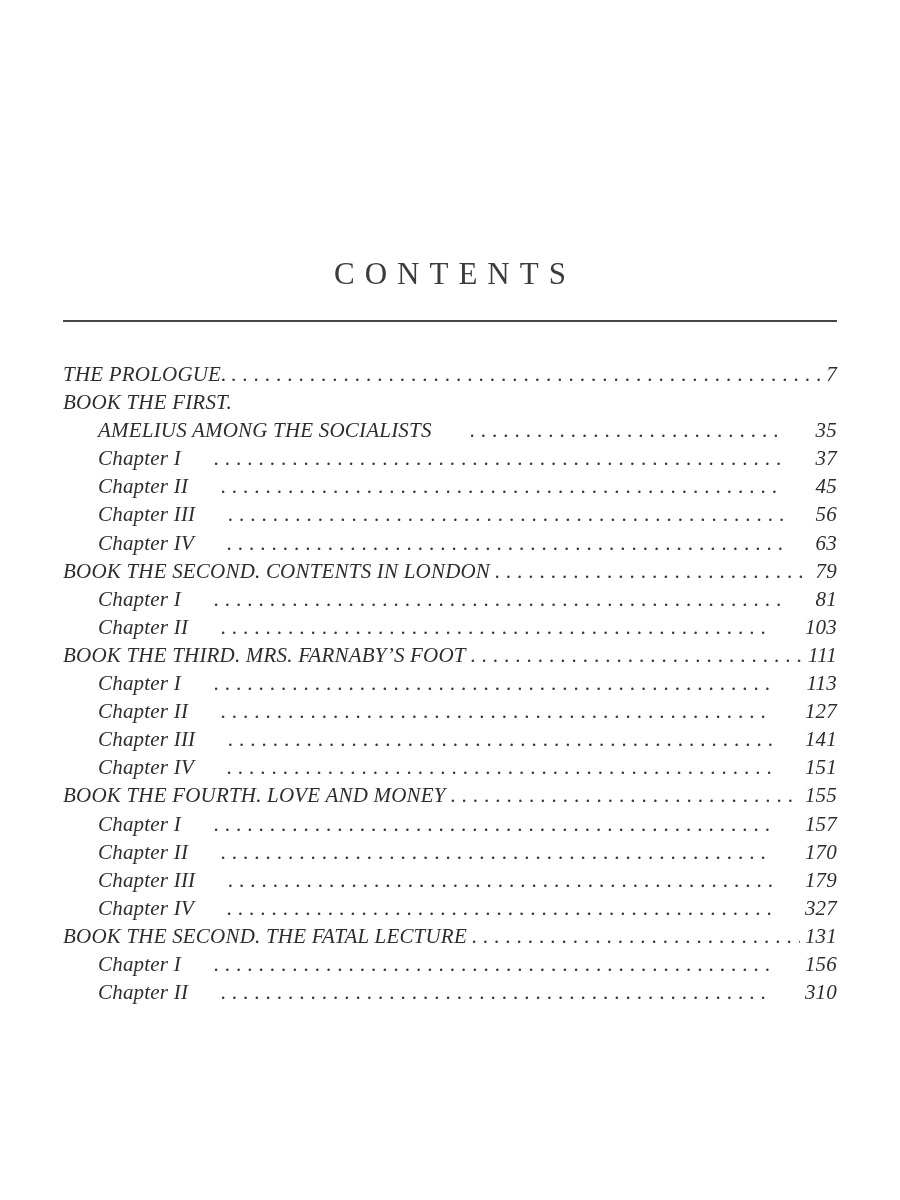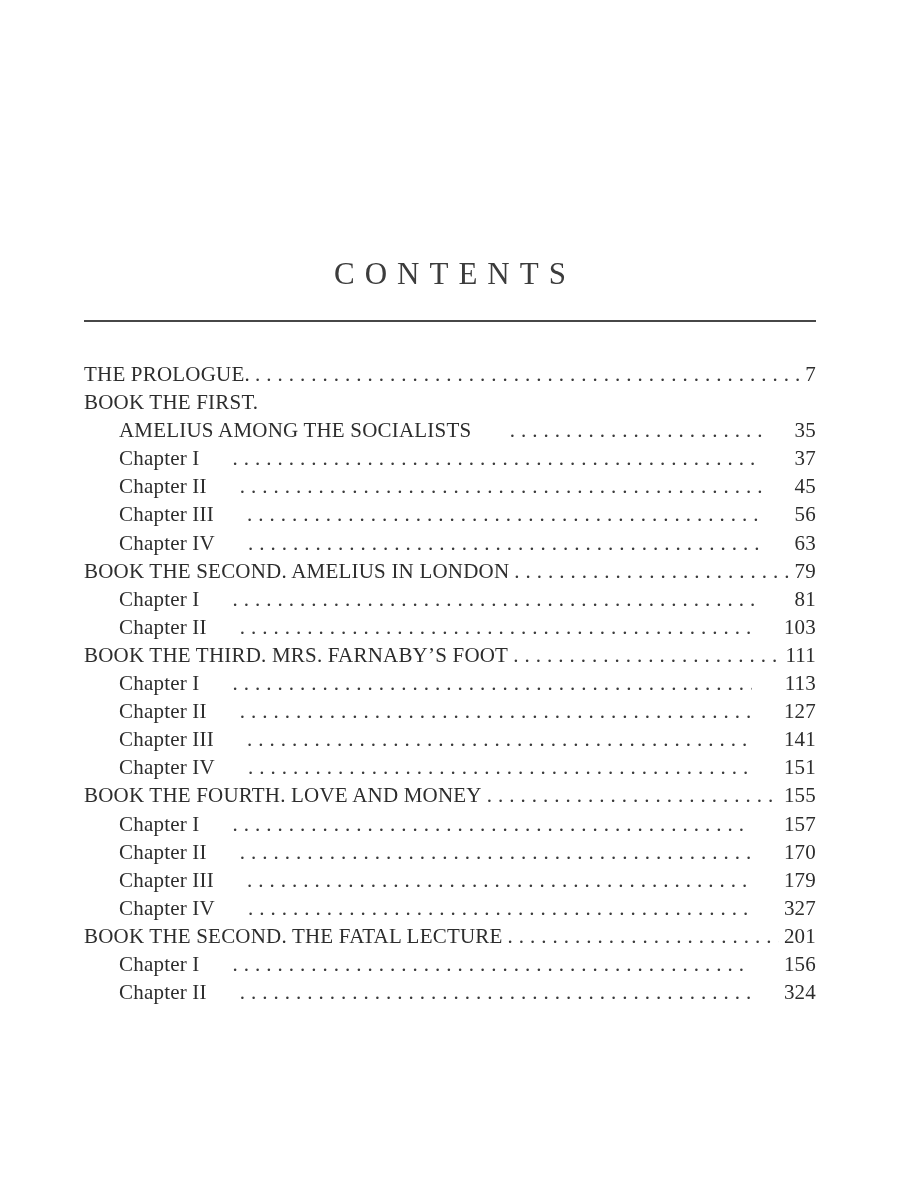--- a/index.html
+++ b/index.html
@@ -6,21 +6,21 @@
   html, body {
     width: 900px;
     height: 1200px;
     background: #ffffff;
     font-family: "Liberation Serif", "DejaVu Serif", serif;
     overflow: hidden;
   }
   .book-page {
     width: 900px;
     height: 1200px;
-    padding: 0 84px;
+    padding: 0 63px;
     background: #ffffff;
     color: #2d2d2d;
   }
   .page-title {
     padding-top: 256px;
     font-size: 31px;
     line-height: 36px;
     font-weight: 400;
     letter-spacing: 10px;
     text-align: center;
@@ -35,20 +35,21 @@
   .toc-list {
     margin-top: 38px;
   }
   .toc-line {
     display: flex;
     align-items: baseline;
     font-size: 21px;
     line-height: 28.1px;
     color: #2d2d2d;
     letter-spacing: 0.2px;
+    font-style: italic;
   }
   .toc-line.indent-1 { padding-left: 35px; gap: 28px; }
   .toc-label { white-space: pre; }
   .leader {
     flex: 1;
     overflow: hidden;
     white-space: nowrap;
     margin: 0 3px 0 5px;
     min-width: 0;
     color: #3a3a3a;
@@ -100,21 +101,21 @@
     <span class="toc-label">Chapter III</span>
     <span class="leader"></span>
     <span class="pagenum">56</span>
   </div>
       <div class="toc-line indent-1">
     <span class="toc-label">Chapter IV</span>
     <span class="leader"></span>
     <span class="pagenum">63</span>
   </div>
       <div class="toc-line indent-0">
-    <span class="toc-label">BOOK THE SECOND. AMELIUS IN LONDON</span>
+    <span class="toc-label">BOOK THE SECOND. CONTENTS IN LONDON</span>
     <span class="leader"></span>
     <span class="pagenum">79</span>
   </div>
       <div class="toc-line indent-1">
     <span class="toc-label">Chapter I</span>
     <span class="leader"></span>
     <span class="pagenum">81</span>
   </div>
       <div class="toc-line indent-1">
     <span class="toc-label">Chapter II</span>
@@ -167,26 +168,26 @@
     <span class="pagenum">179</span>
   </div>
       <div class="toc-line indent-1">
     <span class="toc-label">Chapter IV</span>
     <span class="leader"></span>
     <span class="pagenum">327</span>
   </div>
       <div class="toc-line indent-0">
     <span class="toc-label">BOOK THE SECOND. THE FATAL LECTURE</span>
     <span class="leader"></span>
-    <span class="pagenum">201</span>
+    <span class="pagenum">131</span>
   </div>
       <div class="toc-line indent-1">
     <span class="toc-label">Chapter I</span>
     <span class="leader"></span>
     <span class="pagenum">156</span>
   </div>
       <div class="toc-line indent-1">
     <span class="toc-label">Chapter II</span>
     <span class="leader"></span>
-    <span class="pagenum">324</span>
+    <span class="pagenum">310</span>
   </div>
     </div>
 </main>
 
 </body></html>

